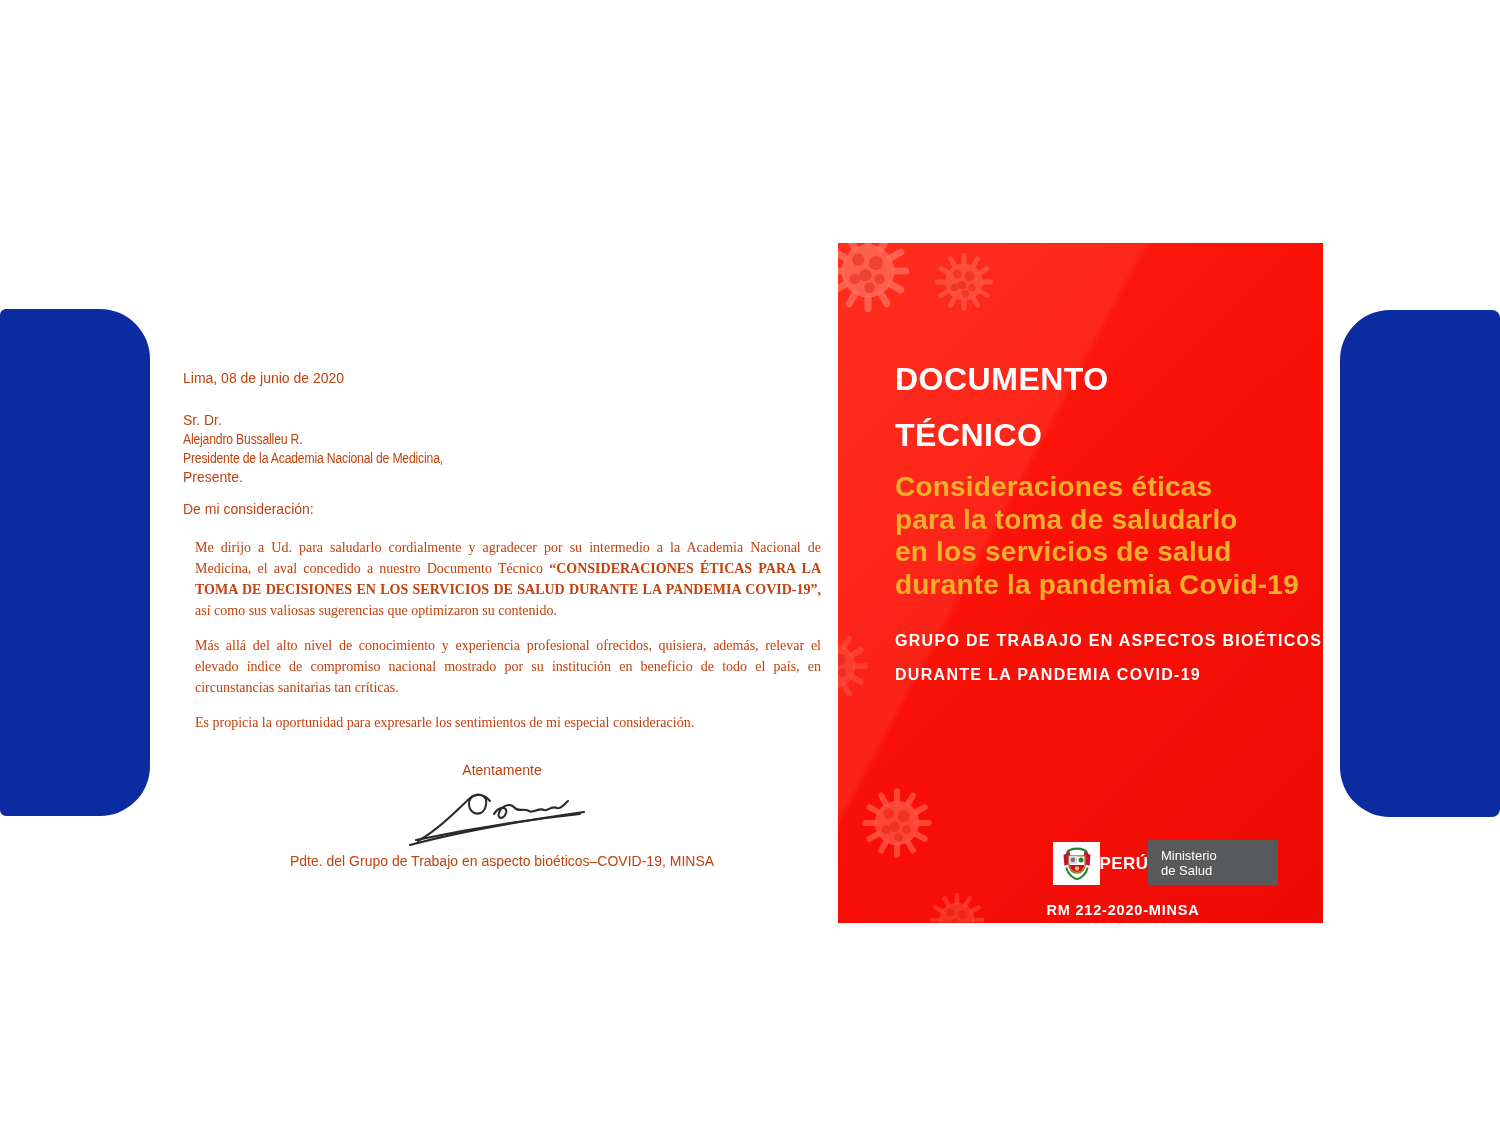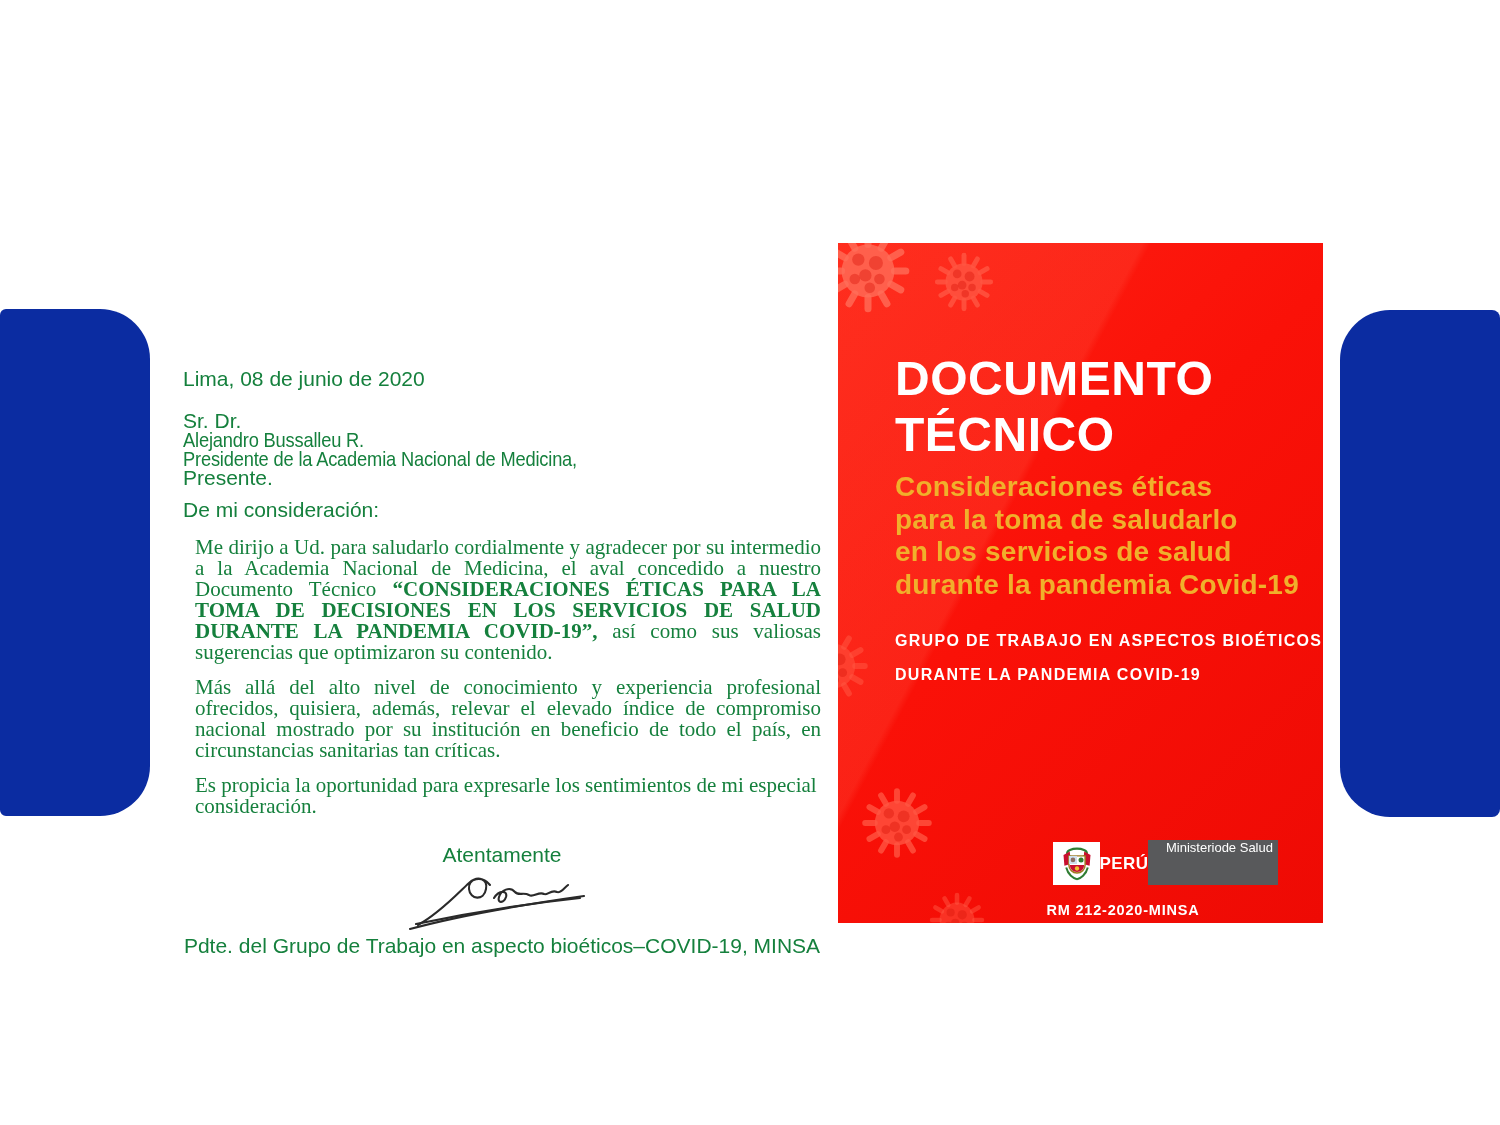--- a/index.html
+++ b/index.html
@@ -12,41 +12,41 @@
     position:absolute;left:0;top:309px;width:150px;height:507px;
     background:#0b2ca1;border-radius:6px 50px 50px 6px;
   }
   .blue-right{
     position:absolute;left:1340px;top:310px;width:160px;height:507px;
     background:#0b2ca1;border-radius:50px 8px 8px 50px;
   }
   
   .letter{
     position:absolute;left:183px;top:368px;width:638px;
-    color:#15803d;font-size:21px;line-height:21px;
+    color:#c2410c;font-size:14px;line-height:21px;
   }
   .letter .date{margin-bottom:22px;}
   .letter .recipient{line-height:19px;margin-bottom:12px;}
   .letter .cond{transform:scaleX(0.87);transform-origin:0 50%;letter-spacing:-0.2px;}
   .letter .salutation{margin-bottom:17px;}
   .letter p{margin:0 0 14px 12px;font-family:Liberation Serif, serif;}
   .letter p.just{text-align:justify;}
   .letter .closing{text-align:center;margin:27px 0 6px 0;}
   .sig-wrap{width:200px;margin:0 auto;display:block;}
   .sig-caption{text-align:center;margin-top:2px;}
   
   .cover{
     position:absolute;left:838px;top:243px;width:485px;height:680px;overflow:hidden;
     background:
       linear-gradient(118deg, rgba(255,96,74,0.22) 0%, rgba(255,96,74,0.22) 36%, rgba(255,96,74,0) 37%),
       linear-gradient(135deg, #ff2012 0%, #fa1108 45%, #ee0a04 100%);
   }
   .cover-title{
     position:absolute;left:57px;top:108px;color:#ffffff;
-    font-size:48px;font-weight:bold;line-height:56px;letter-spacing:0.5px;
+    font-size:32px;font-weight:bold;line-height:56px;letter-spacing:0.5px;
   }
   .cover-sub{
     position:absolute;left:57px;top:228px;color:#f0b02b;
     font-size:28px;font-weight:bold;line-height:32.5px;letter-spacing:0.2px;
   }
   .cover-group{
     position:absolute;left:57px;top:381px;color:#ffffff;
     font-size:16px;font-weight:bold;line-height:34px;letter-spacing:1.3px;
   }
   .brand-row{position:absolute;left:215px;top:597px;height:46px;}
@@ -55,21 +55,21 @@
     display:flex;align-items:center;justify-content:center;
   }
   .peru-box{
     position:absolute;left:47px;top:2px;width:48px;height:43px;
     display:flex;align-items:center;justify-content:center;
     color:#ffffff;font-size:17px;font-weight:bold;letter-spacing:0.5px;
   }
   .ministry-box{
     position:absolute;left:95px;top:0;width:130px;height:45px;background:#58595b;
     color:#ffffff;font-size:13px;line-height:15px;
-    display:flex;flex-direction:row;justify-content:center;padding-left:13px;box-sizing:border-box;
+    display:flex;flex-direction:column;justify-content:center;padding-left:13px;box-sizing:border-box;
   }
   .rm-code{
     position:absolute;left:140px;top:659px;width:290px;text-align:center;
     color:#ffffff;font-size:14.5px;font-weight:bold;letter-spacing:0.8px;
   }
   .virus{position:absolute;}
   .v1{left:-14px;top:-16px;width:88px;height:88px;color:rgba(255,110,90,0.78);}
   .v2{left:95px;top:8px;width:62px;height:62px;color:rgba(255,86,66,0.82);}
   .v3{left:-42px;top:386px;width:74px;height:74px;color:rgba(255,86,66,0.55);}
   .v4{left:22px;top:543px;width:74px;height:74px;color:rgba(255,86,66,0.78);}

